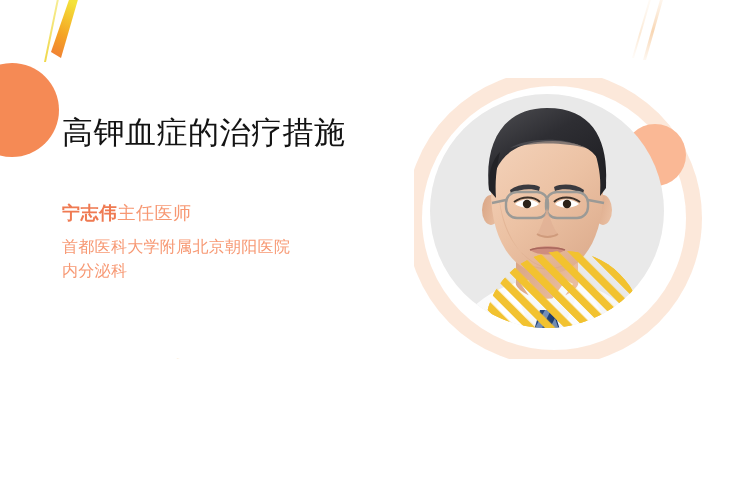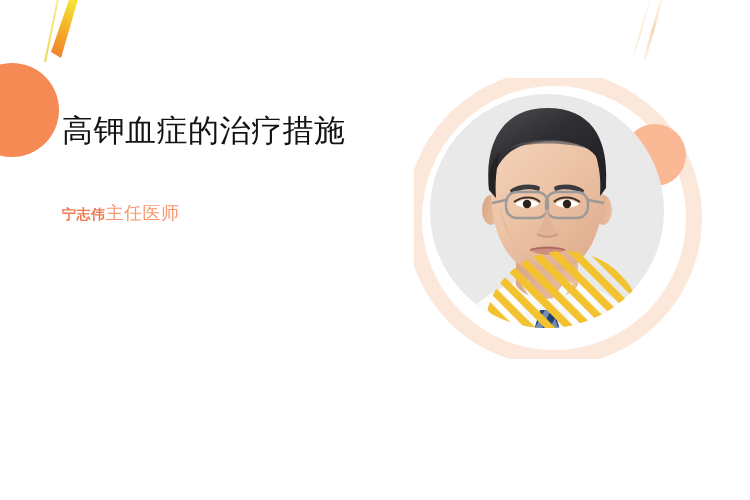--- a/index.html
+++ b/index.html
@@ -6,21 +6,21 @@
     margin: 0;
     padding: 0;
     background: #ffffff;
   }
   #poster {
     position: relative;
     width: 750px;
     height: 359px;
     overflow: hidden;
     background: #ffffff;
-    font-family: Liberation Mono, monospace;
+    font-family: Liberation Sans, sans-serif;
     border-radius: 10px;
   }
   .layer {
     position: absolute;
     top: 0; left: 0;
     width: 750px;
     height: 500px;
     pointer-events: none;
   }
 
@@ -39,21 +39,21 @@
     color: #131313;
     letter-spacing: 0.5px;
     margin: 0;
     width: 340px;
   }
   .byline {
     margin-top: 47px;
     white-space: nowrap;
   }
   .doctor-name {
-    font-size: 14px;
+    font-size: 18px;
     font-weight: 700;
     color: #ef7a52;
     letter-spacing: 0.5px;
   }
   .doctor-rank {
     font-size: 18px;
     font-weight: 400;
     color: #f79873;
     letter-spacing: 0.5px;
   }
@@ -256,15 +256,19 @@
       </g>
       <circle cx="150" cy="252" r="79" fill="url(#stripes)" clip-path="url(#circleClip)"></circle>
     </svg>
   </div>
 
   <div class="text-block">
     <h1 class="title">高钾血症的治疗措施</h1>
     <div class="byline">
       <span class="doctor-name">宁志伟</span><span class="doctor-rank">主任医师</span>
     </div>
+    <div class="affil">
+      <div>首都医科大学附属北京朝阳医院</div>
+      <div>内分泌科</div>
+    </div>
   </div>
 
 </div>
 
 </body></html>

